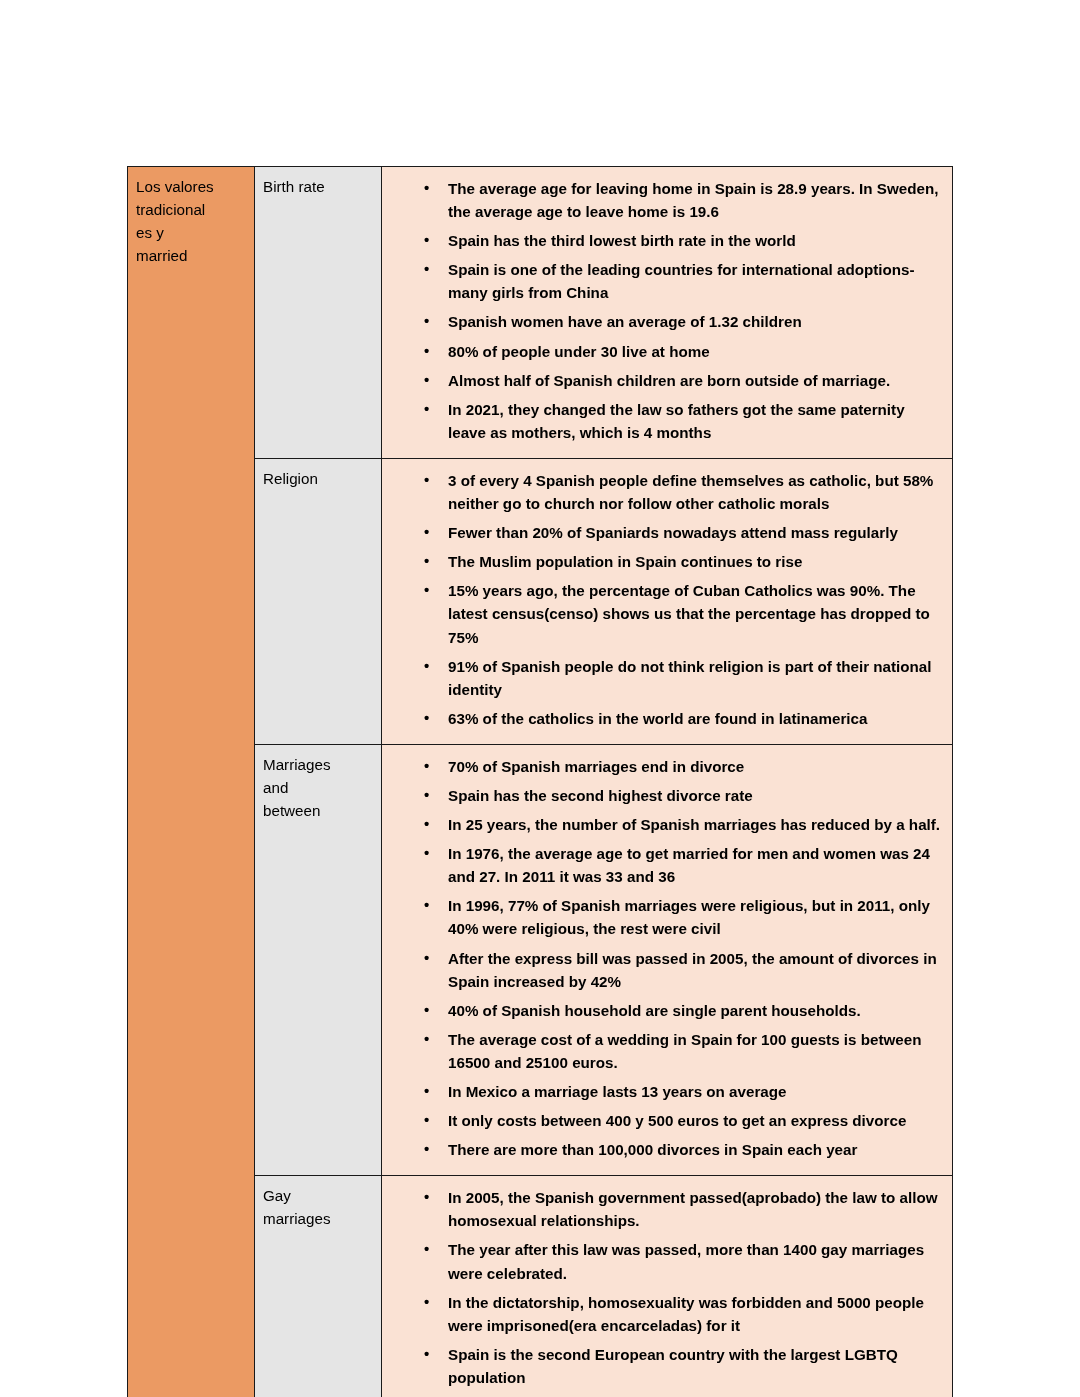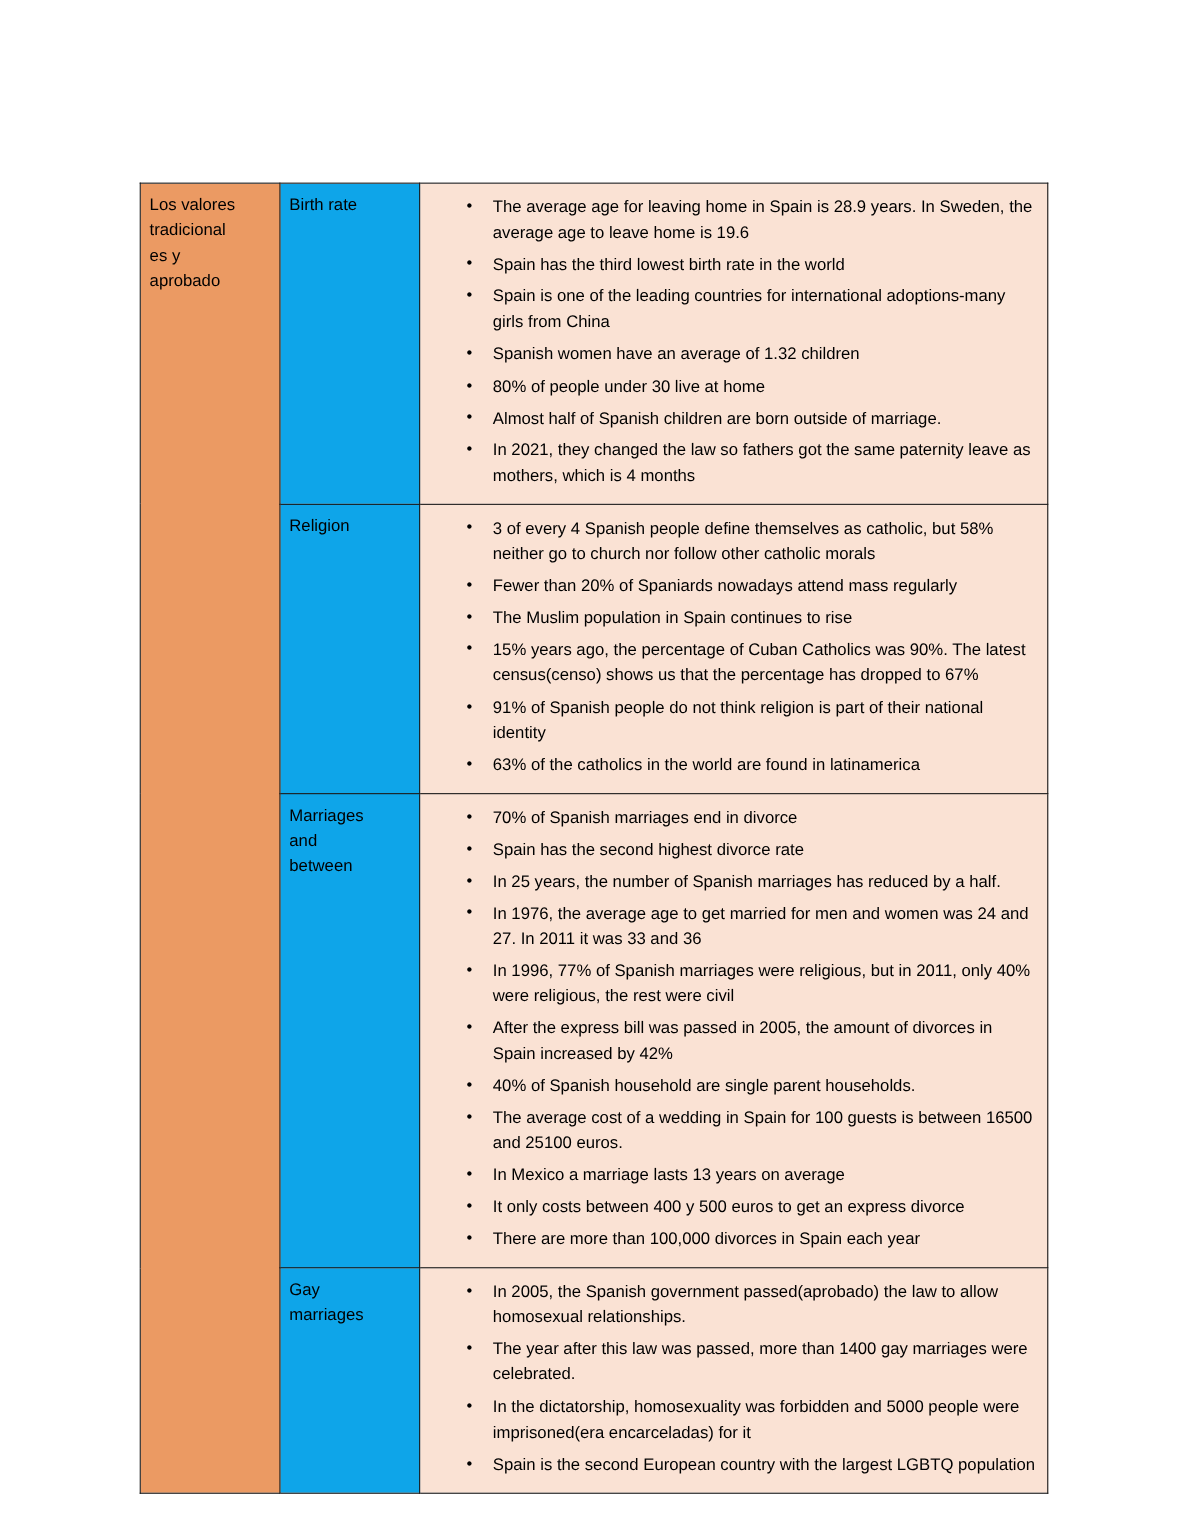--- a/index.html
+++ b/index.html
@@ -38,21 +38,21 @@
     line-height: 1.52;
   }
   td.cat {
     width: 110px;
     background: #eb9a63;
     padding-left: 10px;
     padding-top: 10px;
   }
   td.sub {
     width: 110px;
-    background: #0ea5e9;
+    background: #e5e5e5;
     padding-left: 10px;
     padding-top: 10px;
   }
   td.body {
     background: #fae2d4;
     padding: 6px 10px 8px 6px;
   }
   td.cat .catline,
   td.sub .subline {
     display: block;
@@ -60,20 +60,21 @@
   ul.points {
     margin: 0;
     padding: 0 0 0 58px;
     list-style: none;
   }
   ul.points li {
     position: relative;
     margin: 0 0 2px 0;
     padding: 2px 0 2px 0;
     line-height: 1.52;
+    font-weight: bold;
   }
   ul.points li::before {
     content: "\2022";
     position: absolute;
     left: -24px;
     top: 2px;
     font-size: 15px;
     line-height: 1.52;
   }
 </style>
@@ -83,21 +84,21 @@
 <div class="page">
   <div class="table-wrap">
     <table class="notes">
       <tbody>
 
         <tr>
           <td class="cat" rowspan="4">
             <span class="catline">Los valores</span>
             <span class="catline">tradicional</span>
             <span class="catline">es y</span>
-            <span class="catline">aprobado</span>
+            <span class="catline">married</span>
           </td>
           <td class="sub">
             <span class="subline">Birth rate</span>
           </td>
           <td class="body">
             <ul class="points">
               <li>The average age for leaving home in Spain is 28.9 years. In Sweden, the average age to leave home is 19.6</li>
               <li>Spain has the third lowest birth rate in the world</li>
               <li>Spain is one of the leading countries for international adoptions-many girls from China</li>
               <li>Spanish women have an average of 1.32 children</li>
@@ -110,21 +111,21 @@
 
         <tr>
           <td class="sub">
             <span class="subline">Religion</span>
           </td>
           <td class="body">
             <ul class="points">
               <li>3 of every 4 Spanish people define themselves as catholic, but 58% neither go to church nor follow other catholic morals</li>
               <li>Fewer than 20% of Spaniards nowadays attend mass regularly</li>
               <li>The Muslim population in Spain continues to rise</li>
-              <li>15% years ago, the percentage of Cuban Catholics was 90%. The latest census(censo) shows us that the percentage has dropped to 67%</li>
+              <li>15% years ago, the percentage of Cuban Catholics was 90%. The latest census(censo) shows us that the percentage has dropped to 75%</li>
               <li>91% of Spanish people do not think religion is part of their national identity</li>
               <li>63% of the catholics in the world are found in latinamerica</li>
             </ul>
           </td>
         </tr>
 
         <tr>
           <td class="sub">
             <span class="subline">Marriages</span>
             <span class="subline">and</span>

